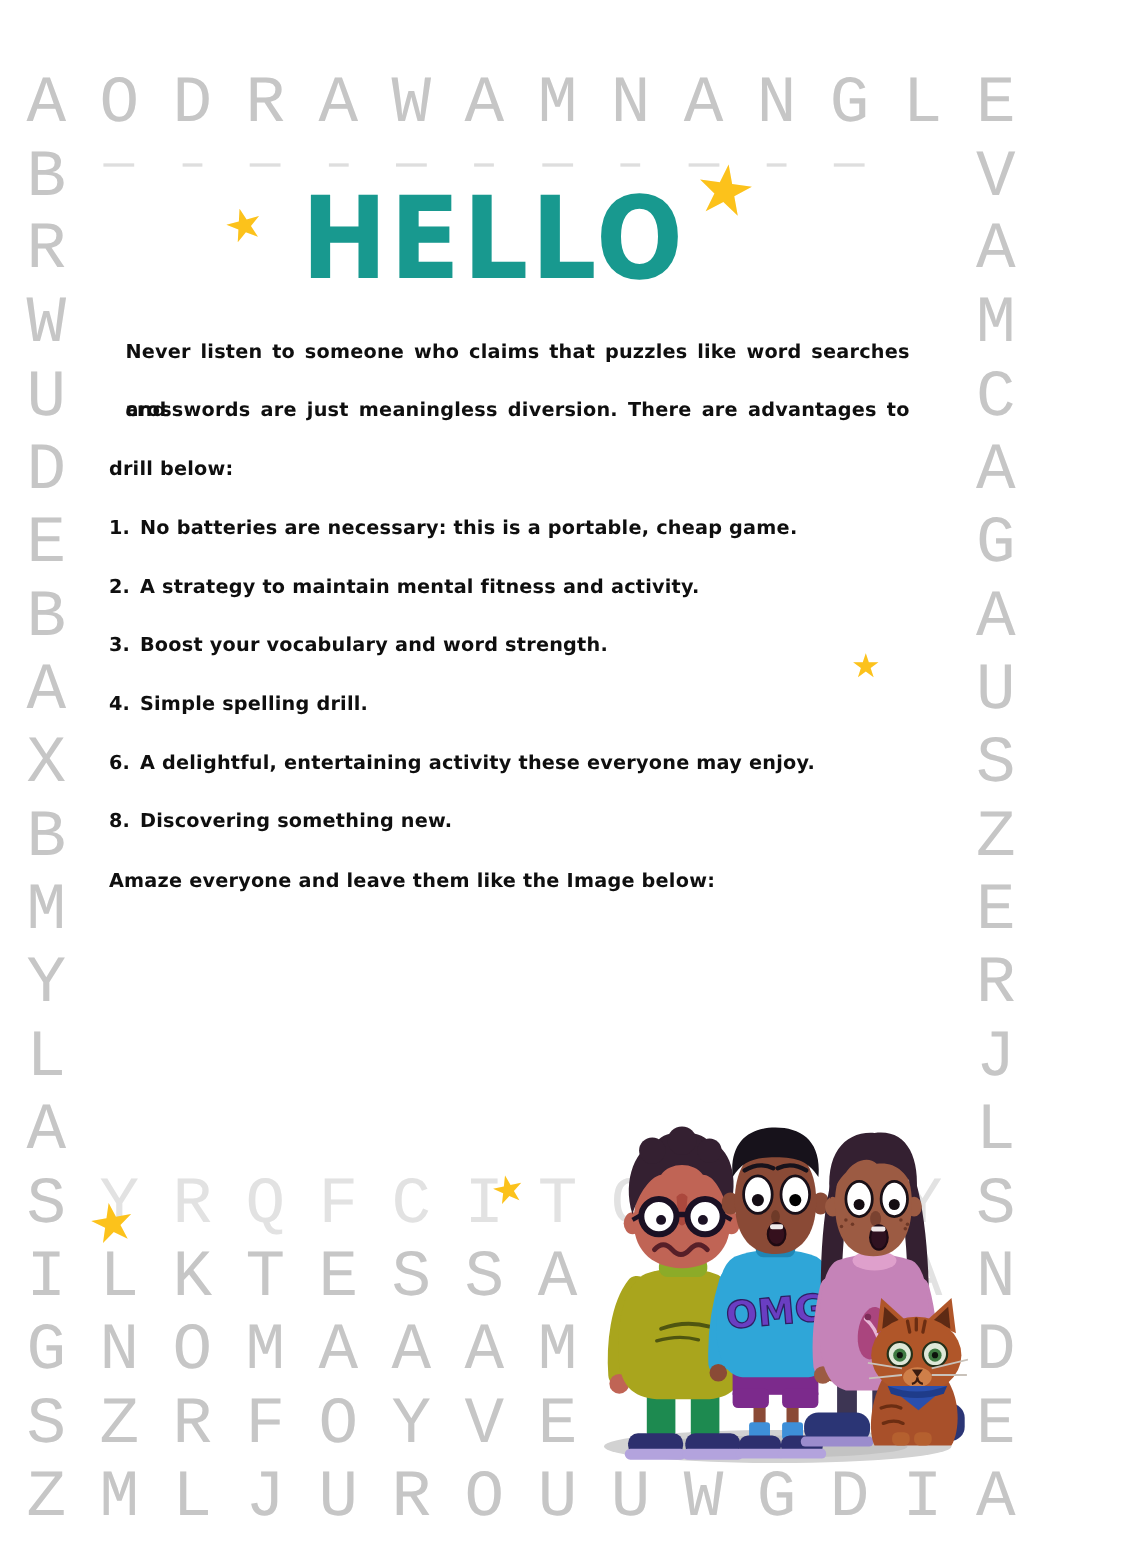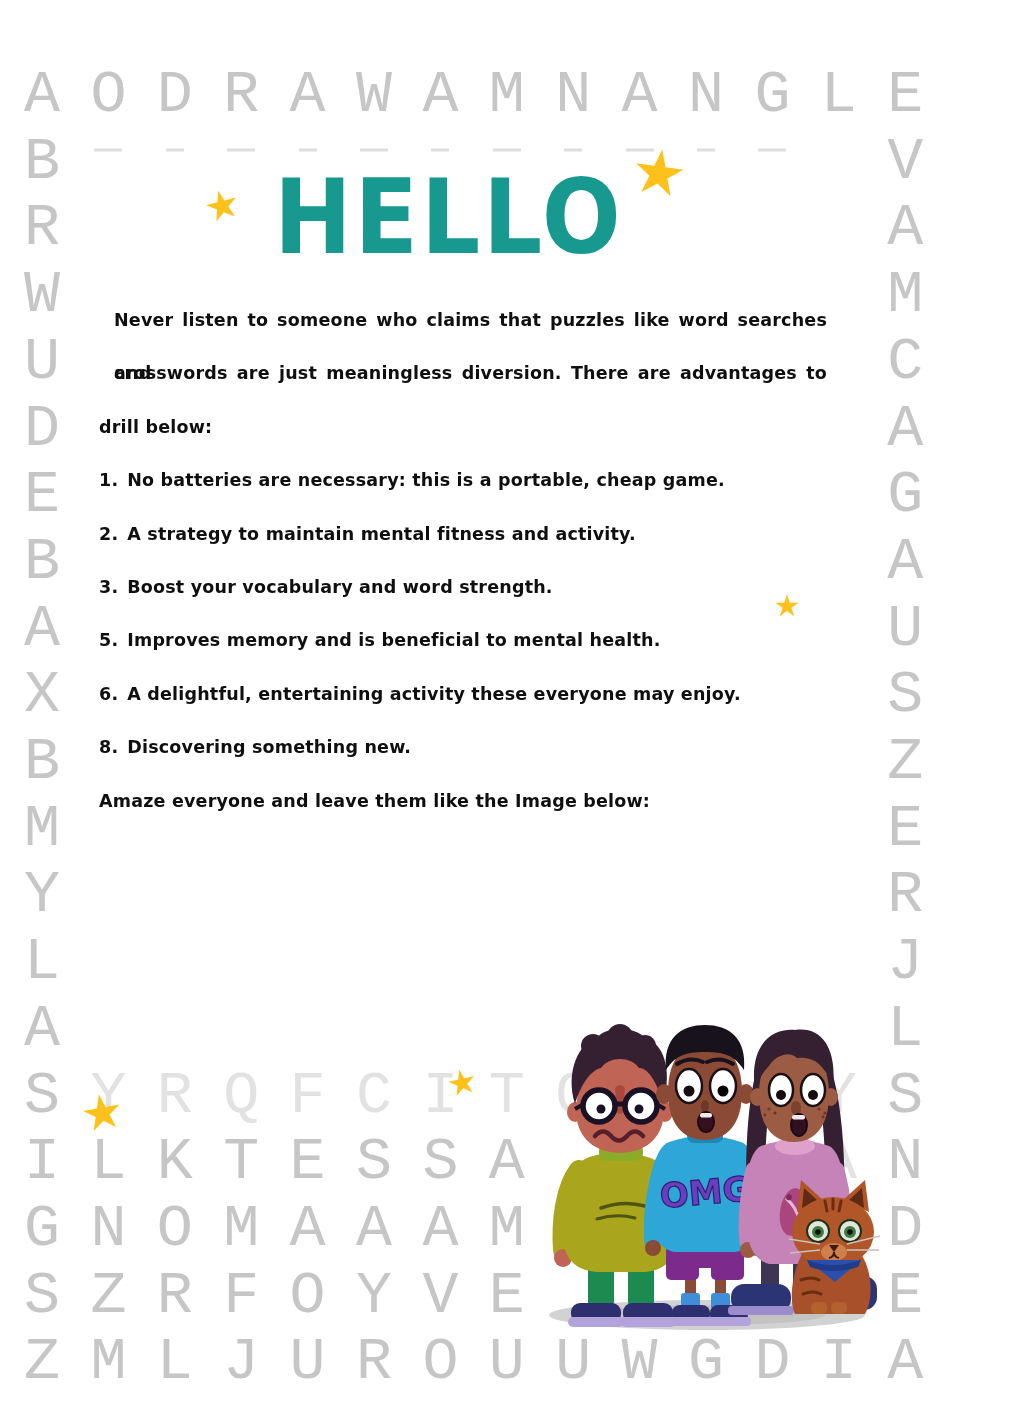--- a/index.html
+++ b/index.html
@@ -156,21 +156,21 @@
   <div class="textcol">
     <div>
         <div class="line just">Never listen to someone who claims that puzzles like word searches and</div>
         <div class="line just">crosswords are just meaningless diversion. There are advantages to</div>
         <div class="line">drill below:</div>
       </div>
     <div>
         <div class="line"><span class="num">1.</span><span>No batteries are necessary: this is a portable, cheap game.</span></div>
         <div class="line"><span class="num">2.</span><span>A strategy to maintain mental fitness and activity.</span></div>
         <div class="line"><span class="num">3.</span><span>Boost your vocabulary and word strength.</span></div>
-        <div class="line"><span class="num">5.</span><span>Improves memory and is beneficial to mental health.</span></div>
+        <div class="line"><span class="num">4.</span><span>Simple spelling drill.</span></div>
         <div class="line"><span class="num">6.</span><span>A delightful, entertaining activity these everyone may enjoy.</span></div>
         <div class="line"><span class="num">8.</span><span>Discovering something new.</span></div>
       </div>
     <div class="line">Amaze everyone and leave them like the Image below:</div>
   </div>
 
   <svg class="illu" viewBox="0 0 345 325">
 
     <ellipse cx="172" cy="303" rx="158" ry="15" fill="#d2d2d2"></ellipse>
     <ellipse cx="172" cy="303" rx="118" ry="10" fill="#c3c3c3"></ellipse>

